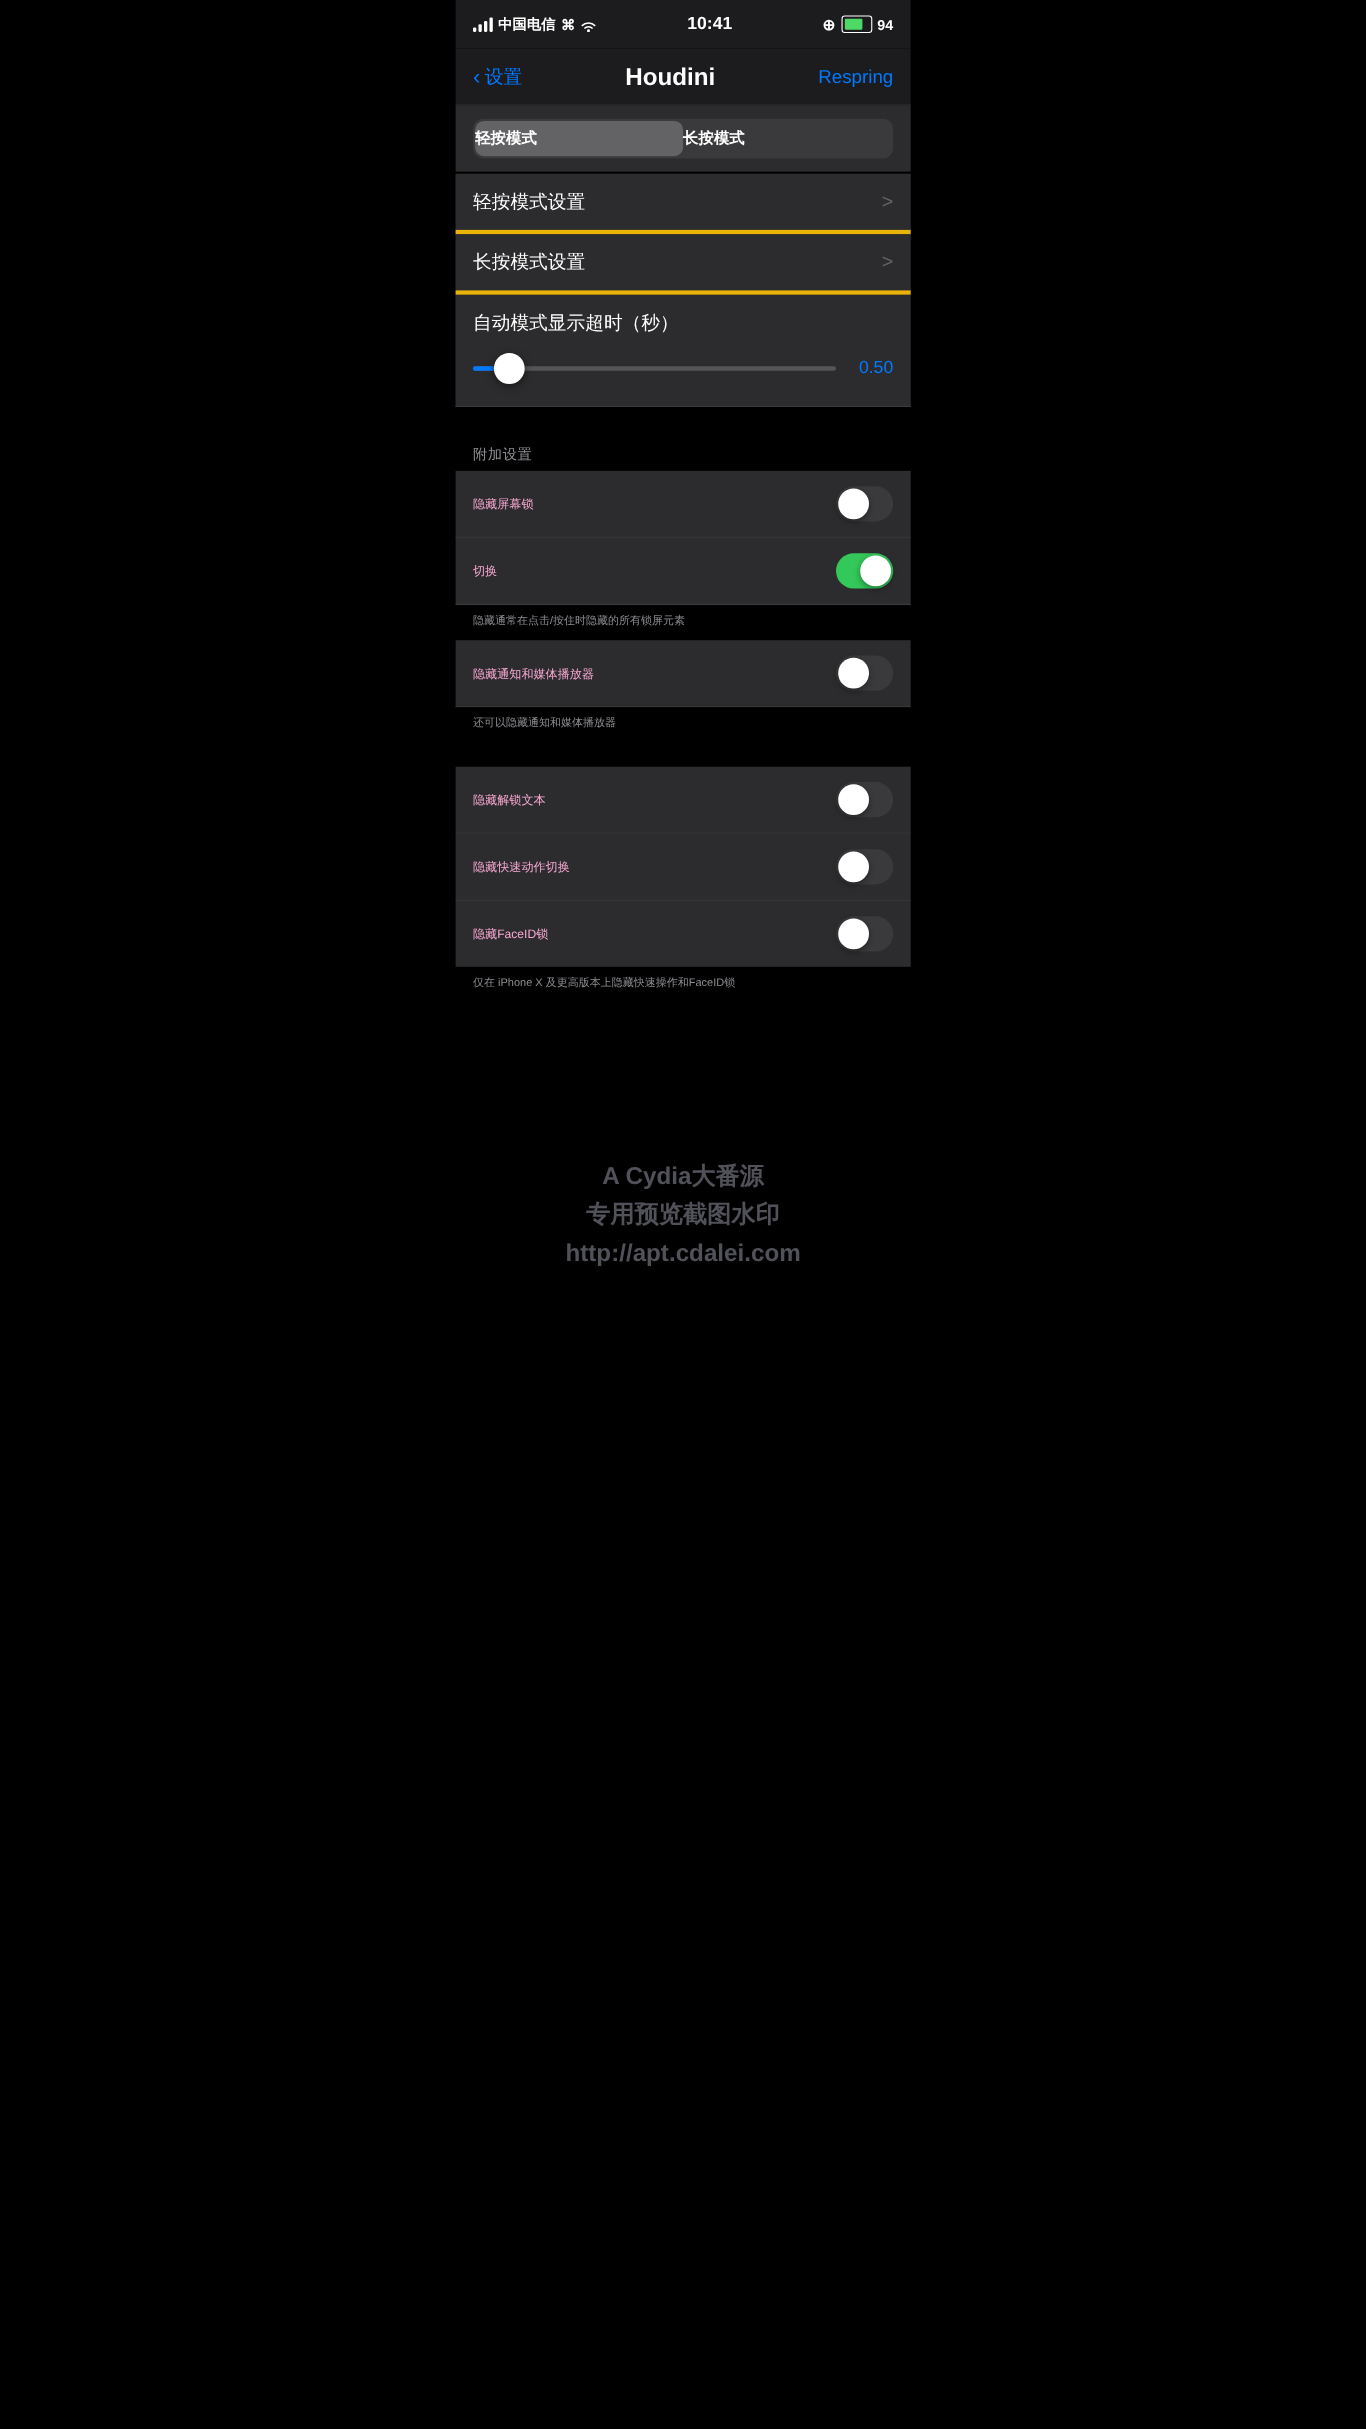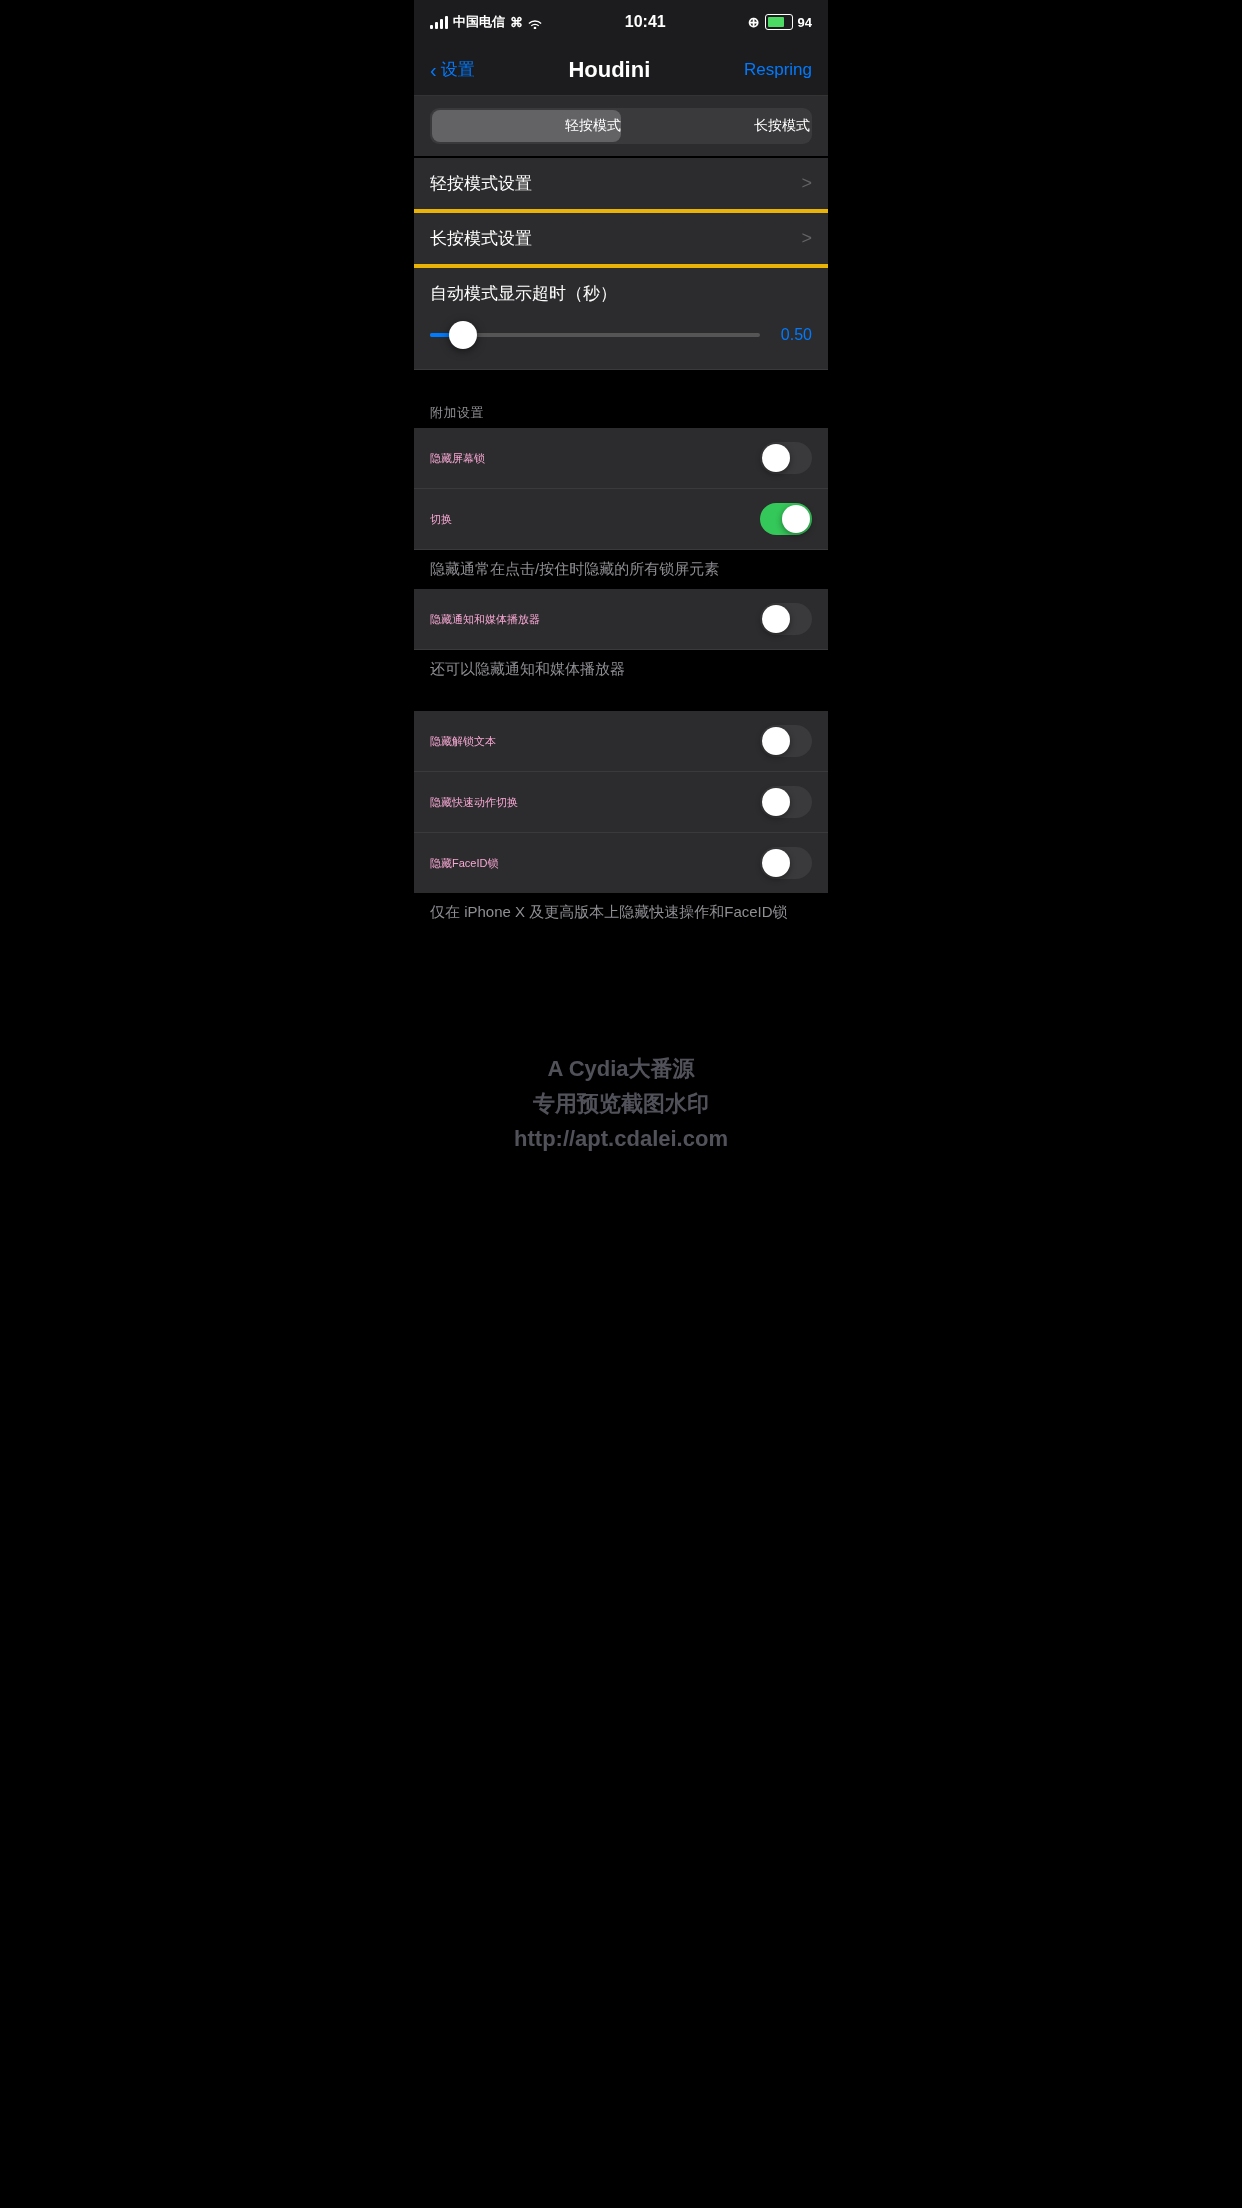--- a/index.html
+++ b/index.html
@@ -132,24 +132,25 @@
       display: flex;
       height: 36px;
       padding: 2px;
     }
 
     .segment-btn {
       flex: 1;
       border-radius: 8px;
       display: flex;
       align-items: center;
-      justify-content: flex-end;
+      justify-content: flex-start;
       color: #fff;
       font-size: 14px;
       cursor: pointer;
+      font-weight: bold;
     }
 
     .segment-btn.active {
       background: #636366;
     }
 
     
     .settings-list {
       background: #1c1c1e;
       margin-top: 2px;
@@ -311,21 +312,21 @@
 
     .toggle-switch.on .toggle-knob {
       left: 22px;
     }
 
     
     .footnote {
       background: #000;
       padding: 8px 16px;
       color: #8e8e93;
-      font-size: 15px;
+      font-size: 10px;
       line-height: 1.4;
     }
 
     
     .watermark {
       position: fixed;
       top: 50%;
       left: 50%;
       transform: translate(-50%, -50%);
       color: rgba(180,180,200,0.45);

